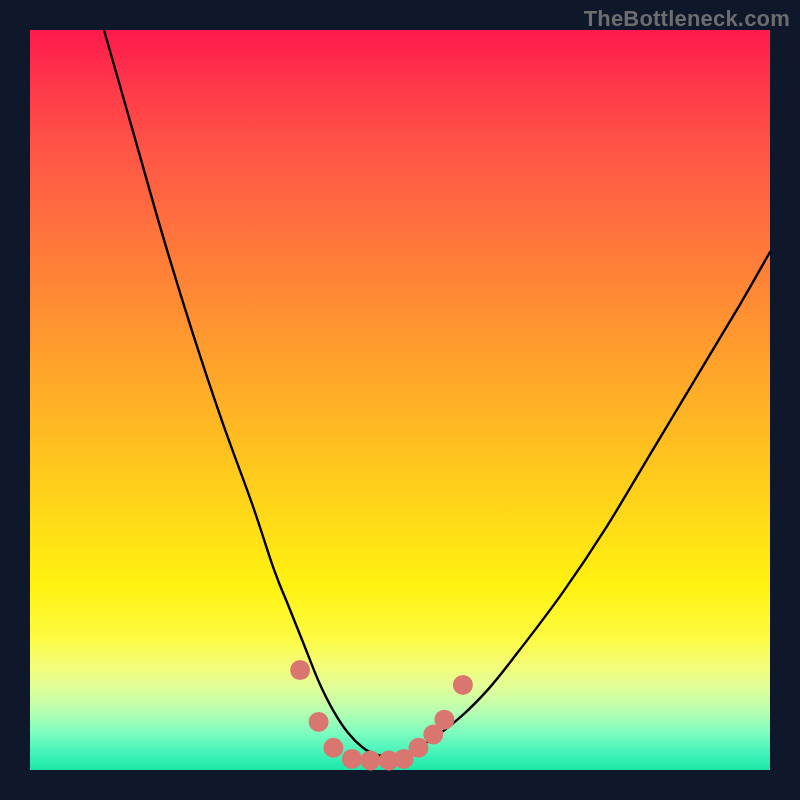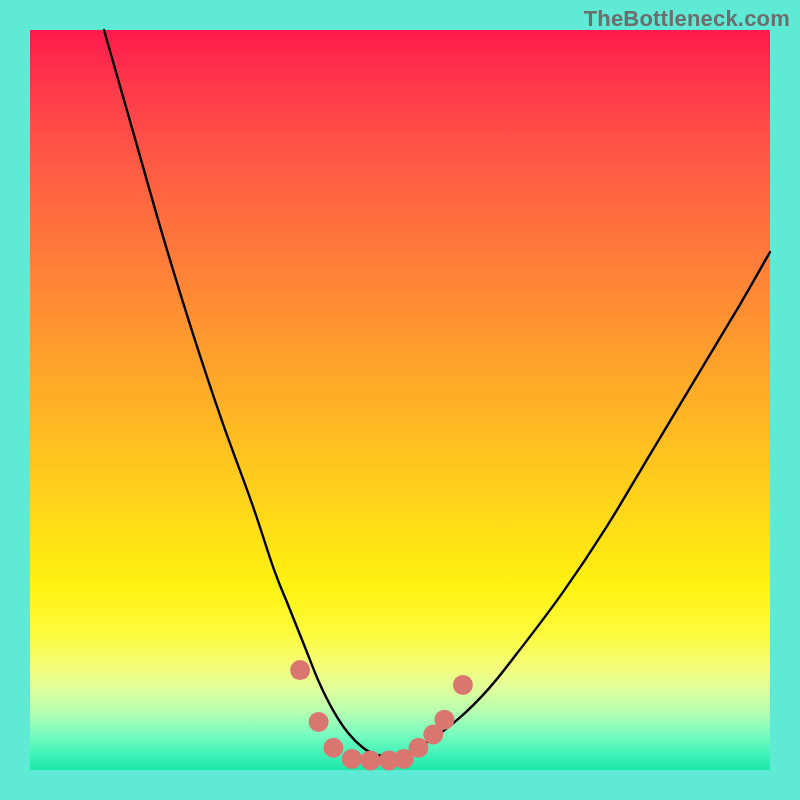--- a/index.html
+++ b/index.html
@@ -1,21 +1,21 @@
 <!DOCTYPE html>
 <html><head>
 <meta charset="utf-8">
 <style>
   * { margin: 0; padding: 0; box-sizing: border-box; }
   html, body { width: 800px; height: 800px; overflow: hidden; background: #000; }
   .frame {
     position: relative;
     width: 800px;
     height: 800px;
-    background: #5eead4;
+    background: #0f172a;
   }
   .plot-area {
     position: absolute;
     left: 30px;
     top: 30px;
     width: 740px;
     height: 740px;
     background: linear-gradient(to bottom,
       #ff1a4d 0%,
       #ff3a4a 8%,

